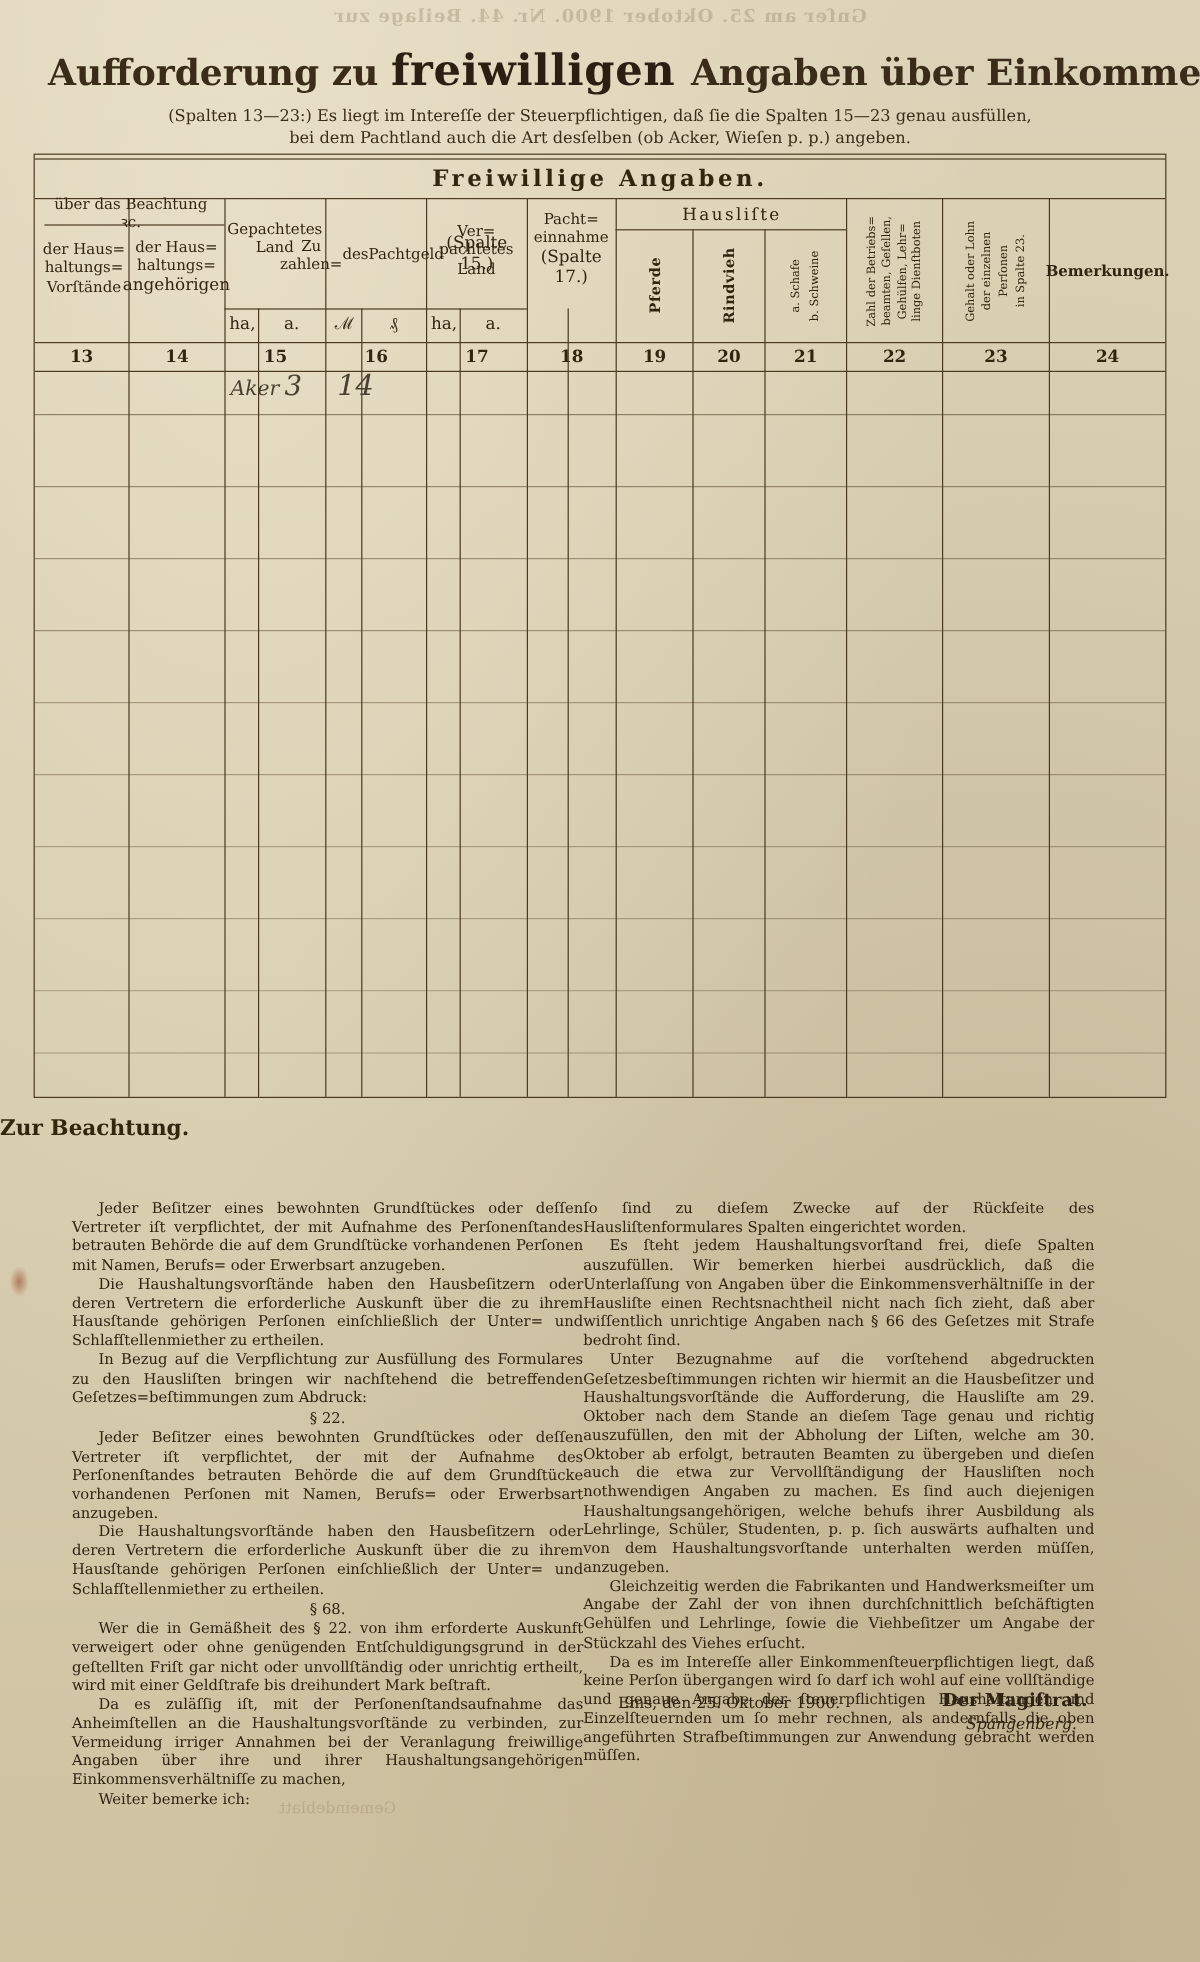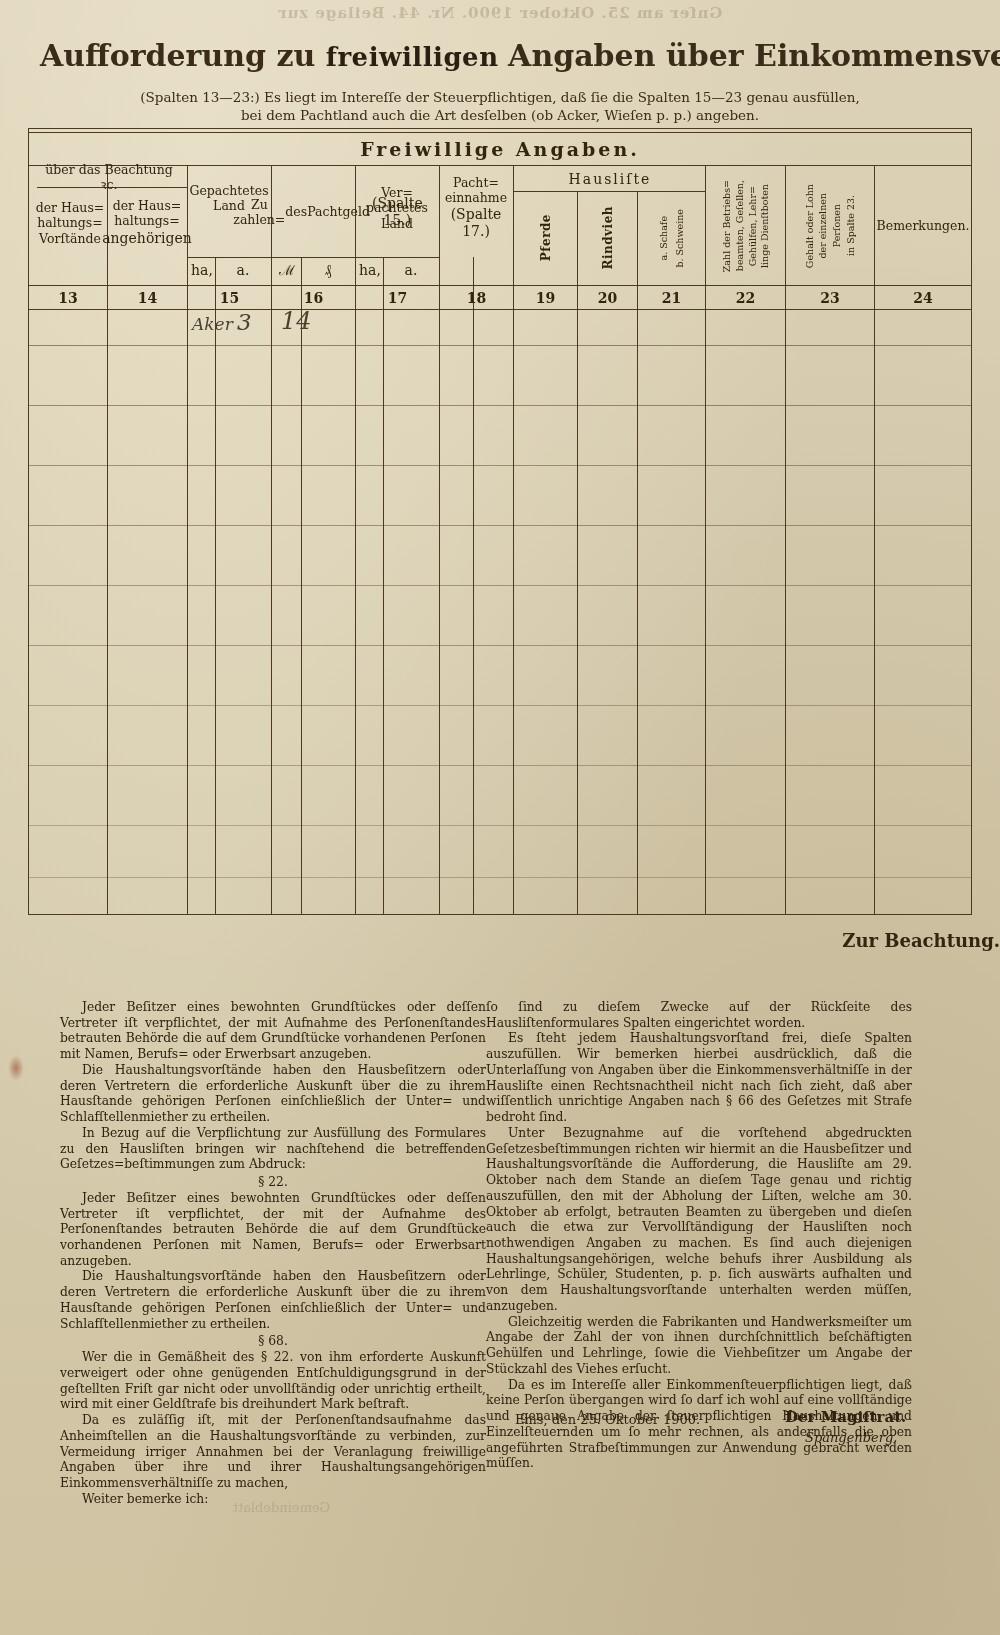--- a/index.html
+++ b/index.html
@@ -42,21 +42,21 @@
   .headline .h-norm{
     font-family:"DejaVu Serif", serif;
     font-weight:bold;
     font-size:30px;
     letter-spacing:0px;
     color:#3a2c18;
   }
   .headline .h-fat{
     font-family:"DejaVu Serif", serif;
     font-weight:bold;
-    font-size:26px;
+    font-size:36px;
     color:#2a1f10;
     letter-spacing:0.5px;
   }
   .subhead{
     position:absolute;left:90px;right:90px;top:88px;
     text-align:center;
     font-size:13.5px;
     line-height:1.35;
     color:#3a2c18;
   }
@@ -111,21 +111,21 @@
     position:absolute;
     font-family:"DejaVu Serif", serif;
     font-style:italic;
     color:#4a4230;
     font-size:20px;
   }
 
   
   .notice-title{
     position:absolute;left:0;right:0;top:930px;
-    text-align:right;font-weight:bold;font-size:18px;color:#33260f;
+    text-align:left;font-weight:bold;font-size:18px;color:#33260f;
   }
   .notice-sub{
     position:absolute;left:60px;right:60px;top:960px;
     text-align:center;font-size:13px;color:#33260f;
   }
 
   .cols{
     position:absolute;left:60px;top:1000px;width:880px;
     display:flex;
   }
@@ -265,21 +265,21 @@
       <span class="vert tiny">linge Dienſtboten</span>
     </div>
 
     <div class="hdr" style="left:758px;top:40px;width:86px;height:114px;gap:2px;">
       <span class="vert tiny">Gehalt oder Lohn</span>
       <span class="vert tiny">der einzelnen</span>
       <span class="vert tiny">Perſonen</span>
       <span class="vert tiny">in Spalte 23.</span>
     </div>
 
-    <div class="hdr" style="left:847px;top:40px;width:94px;height:114px;">Bemerkungen.</div>
+    <div class="hdr" style="left:847px;top:40px;width:94px;height:114px;font-weight:bold;">Bemerkungen.</div>
 
     <div class="numrow" style="left:0px;top:157px;width:78px;height:23px;">13</div>
     <div class="numrow" style="left:79px;top:157px;width:79px;height:23px;">14</div>
     <div class="numrow" style="left:159px;top:157px;width:83px;height:23px;">15</div>
     <div class="numrow" style="left:243px;top:157px;width:83px;height:23px;">16</div>
     <div class="numrow" style="left:327px;top:157px;width:83px;height:23px;">17</div>
     <div class="numrow" style="left:411px;top:157px;width:73px;height:23px;">18</div>
     <div class="numrow" style="left:485px;top:157px;width:63px;height:23px;">19</div>
     <div class="numrow" style="left:549px;top:157px;width:59px;height:23px;">20</div>
     <div class="numrow" style="left:609px;top:157px;width:67px;height:23px;">21</div>

